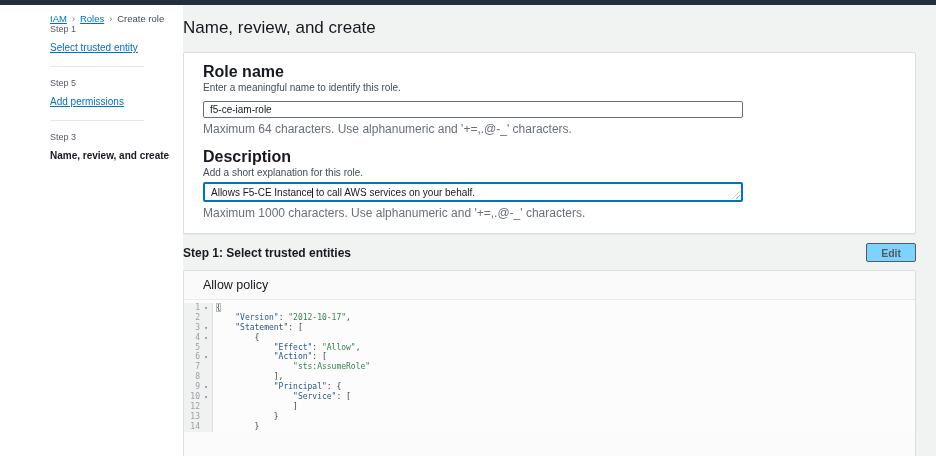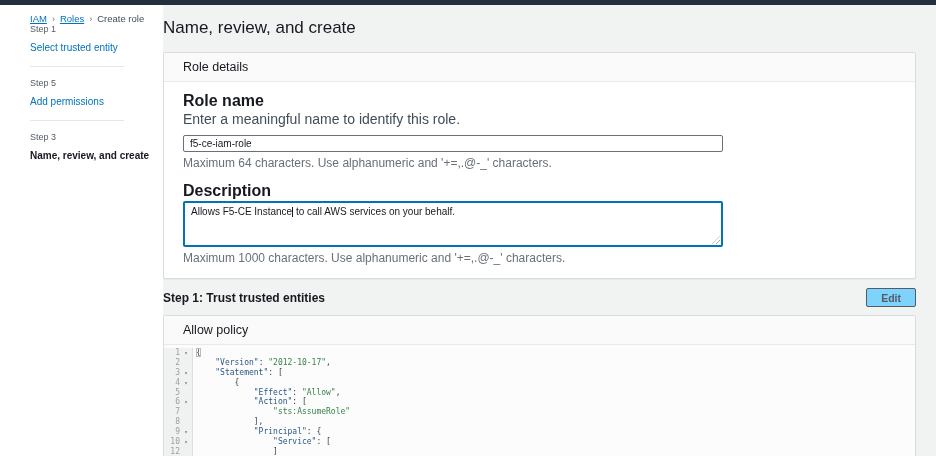--- a/index.html
+++ b/index.html
@@ -5,54 +5,54 @@
   * { margin:0; padding:0; box-sizing:border-box; }
   html,body { width:936px; height:456px; }
   body {
     font-family:"Liberation Sans", sans-serif;
     background:#ffffff;
     overflow:hidden;
     position:relative;
     color:var(--dark-text,#16191f);
   }
   .topbar { height:5px; width:100%; background:var(--topbar,#232f3e); }
-  .layout { display:flex; height:451px; }
+  .layout { display:flex; height:451px;padding-left:20px; }
 
   
   .left-col { width:163px; background:#fff; padding:8px 0 0 30px; flex:none; }
   .breadcrumb { font-size:9.5px; display:flex; align-items:center; gap:5px; white-space:nowrap; }
   .breadcrumb a { color:var(--link-blue,#0073bb); text-decoration:underline; cursor:pointer; }
   .crumb-sep { color:#687078; font-size:9px; }
   .crumb-current { color:#414d58; }
   .steps { padding-right:9px; }
   .step-num { font-size:9px; color:#545b64; margin-bottom:3px; }
-  .step-link { font-size:10px; color:var(--link-blue,#0073bb); cursor:pointer; display:inline-block; }
+  .step-link { font-size:10px; color:var(--link-blue,#0073bb); text-decoration:underline; cursor:pointer; display:inline-block; }
   .step-current { font-size:10px; font-weight:700; color:var(--dark-text,#16191f); }
   .step-divider { border:none; border-top:1px solid #e4e7e7; margin:11px 0; width:94px; }
 
   
   .main { flex:1; background:var(--content-bg,#f1f2f2); padding-right:20px; }
   h1.page-title { margin-top:13px; font-size:17px; font-weight:500; color:var(--dark-text,#16191f); }
 
   .card { background:#fff; border:1px solid #d9dddd; border-radius:2px; box-shadow:0 1px 1px rgba(0,0,0,0.04); }
   .card-header { background:var(--card-header-bg,#fafafa); border-bottom:1px solid #e8eaea; padding:7px 19px; font-size:12.5px; font-weight:500; color:var(--dark-text,#16191f); }
 
   .role-details { margin-top:14px; }
   .card-body { padding:10px 19px 13px 19px; }
   .field-label { font-size:16px; font-weight:700; color:var(--dark-text,#16191f); margin-bottom:1px; }
-  .field-desc { font-size:14px; color:#414d58; margin-bottom:4px; }
+  .field-desc { font-size:10px; color:#414d58; margin-bottom:4px; }
   .field-constraint { font-size:12px; color:var(--muted-text,#687078); margin-top:4px; }
   .text-input {
     width:540px; height:17px; border:1px solid #687078; border-radius:2px;
     padding:0 6px; font-size:10px; font-family:"Liberation Sans",sans-serif;
     color:var(--dark-text,#16191f); background:#fff; display:block;margin-top:8px;
   }
   .field-group + .field-group { margin-top:12px; }
   .fake-textarea {
-    width:540px; height:46px; border:2px solid var(--focus-border,#0073bb); border-radius:2px;
+    width:540px; height:20px; border:2px solid var(--focus-border,#0073bb); border-radius:2px;
     background:#fff; padding:3px 6px; font-size:10px; color:var(--dark-text,#16191f);
     position:relative; cursor:text; line-height:12px;
   }
   .caret { display:inline-block; width:0; border-left:1px solid #16191f; height:10px; vertical-align:text-bottom; }
   .resize-grip {
     position:absolute; right:1px; bottom:1px; width:8px; height:8px; cursor:nwse-resize;
     background:repeating-linear-gradient(135deg, transparent 0 2px, #9aa5ab 2px 3px);
     clip-path:polygon(100% 0, 100% 100%, 0 100%);
   }
 
@@ -106,44 +106,44 @@
         <div class="step-num">Step 3</div>
         <span class="step-current">Name, review, and create</span>
       </div>
     </div>
   </div>
 
   <div class="main">
     <h1 class="page-title">Name, review, and create</h1>
 
     <section class="card role-details">
-      <div class="card-header">Role details</div>
       <div class="card-body">
 
         <div class="field-group">
           <div class="field-label">Role name</div>
           <div class="field-desc">Enter a meaningful name to identify this role.</div>
           <input class="text-input" type="text" value="f5-ce-iam-role" style="">
           <div class="field-constraint">Maximum 64 characters. Use alphanumeric and '+=,.@-_' characters.</div>
         </div>
 
         <div class="field-group">
           <div class="field-label">Description</div>
+          <div class="field-desc">Add a short explanation for this role.</div>
           <div class="fake-textarea">
             <span>Allows F5-CE Instance</span><span class="caret"></span><span> to call AWS services on your behalf.</span>
             <span class="resize-grip"></span>
           </div>
           <div class="field-constraint">Maximum 1000 characters. Use alphanumeric and '+=,.@-_' characters.</div>
         </div>
 
       </div>
     </section>
 
     <div class="section-row">
-      <h2 class="section-title">Step 1: Trust trusted entities</h2>
+      <h2 class="section-title">Step 1: Select trusted entities</h2>
       <button class="edit-btn">Edit</button>
     </div>
 
     <section class="card trust-policy">
       <div class="card-header">Allow policy</div>
       <div class="editor">
         <div class="lines">
             <div class="cl"><span class="gut"><span class="ln">1</span><span class="fold">▾</span></span><span class="code"><span class="tk-brkt">{</span></span></div>
             <div class="cl"><span class="gut"><span class="ln">2</span><span class="fold"></span></span><span class="code"><span class="tk-plain">    </span><span class="tk-key">"Version"</span><span class="tk-plain">: </span><span class="tk-str">"2012-10-17"</span><span class="tk-plain">,</span></span></div>
             <div class="cl"><span class="gut"><span class="ln">3</span><span class="fold">▾</span></span><span class="code"><span class="tk-plain">    </span><span class="tk-key">"Statement"</span><span class="tk-plain">: [</span></span></div>

